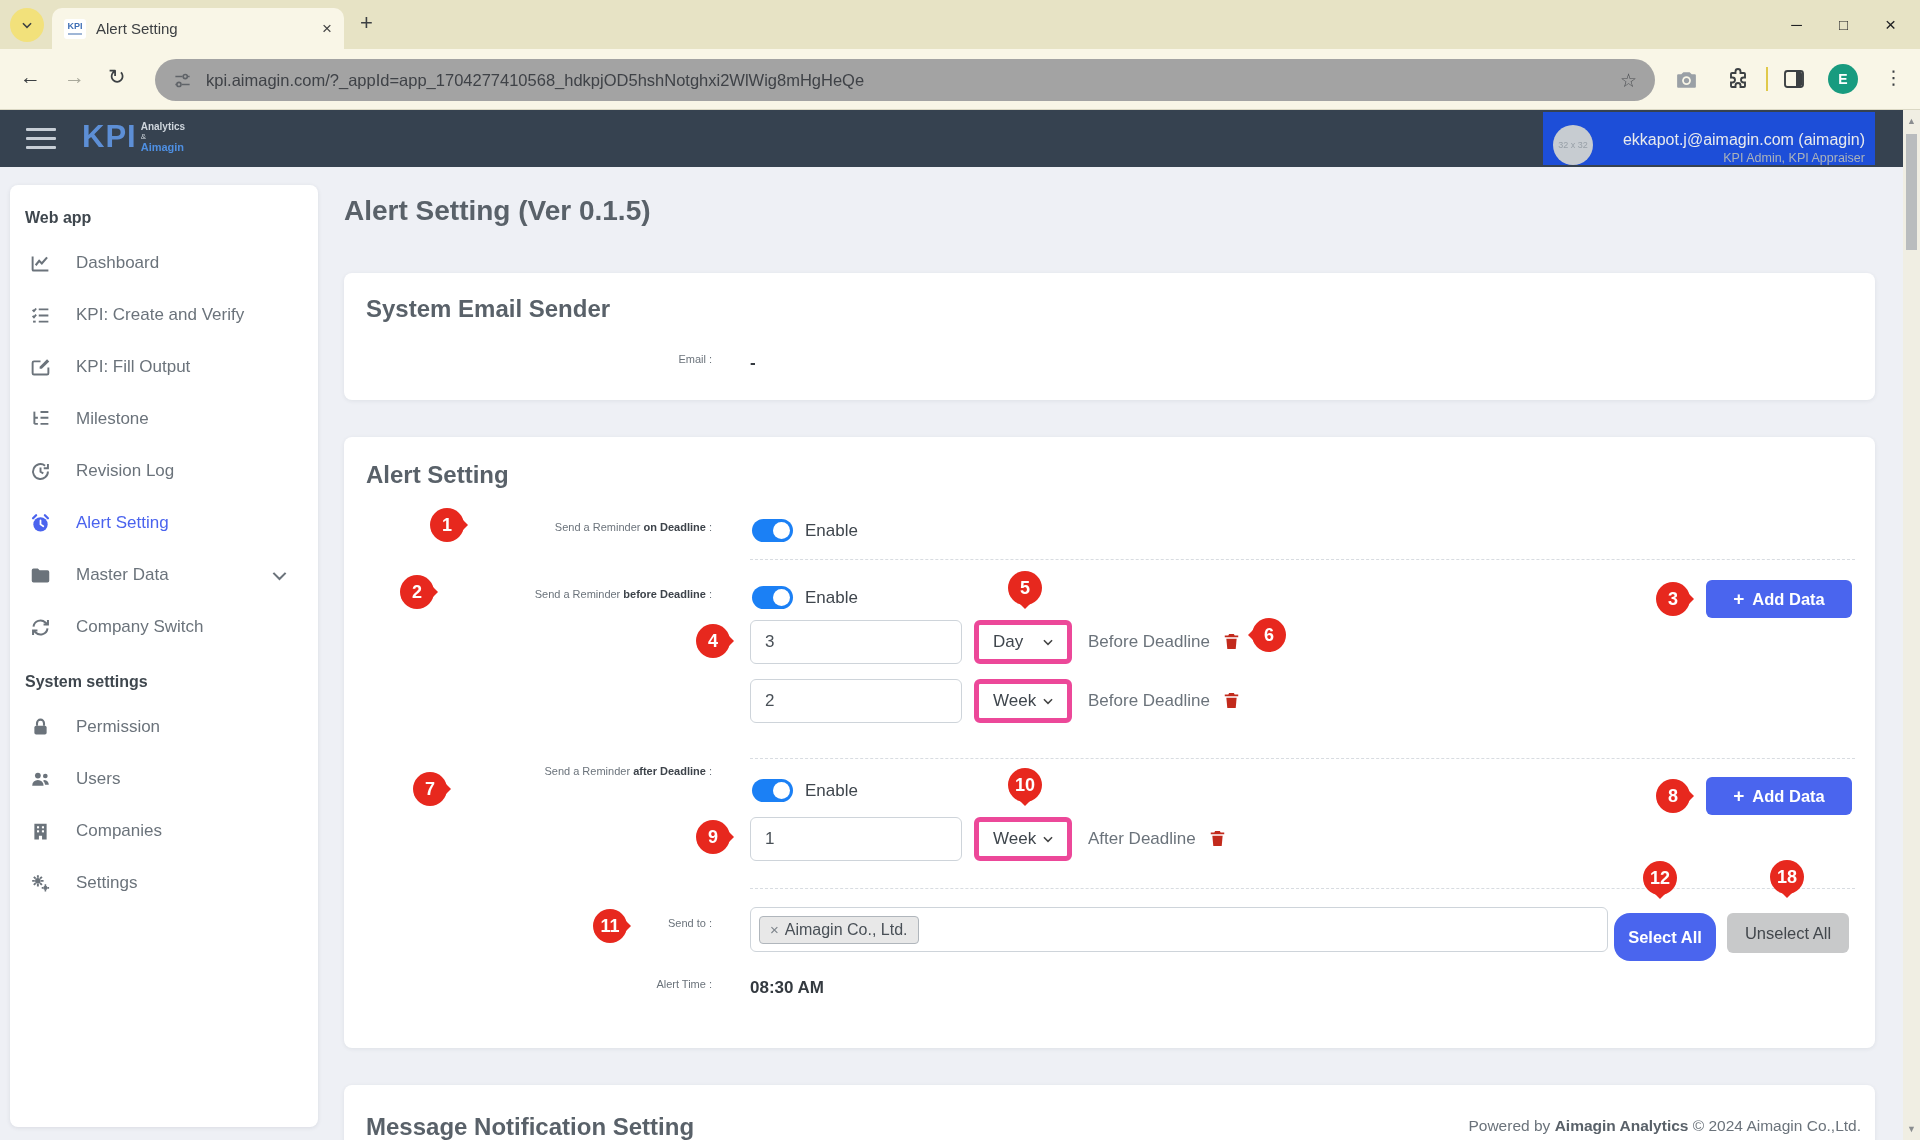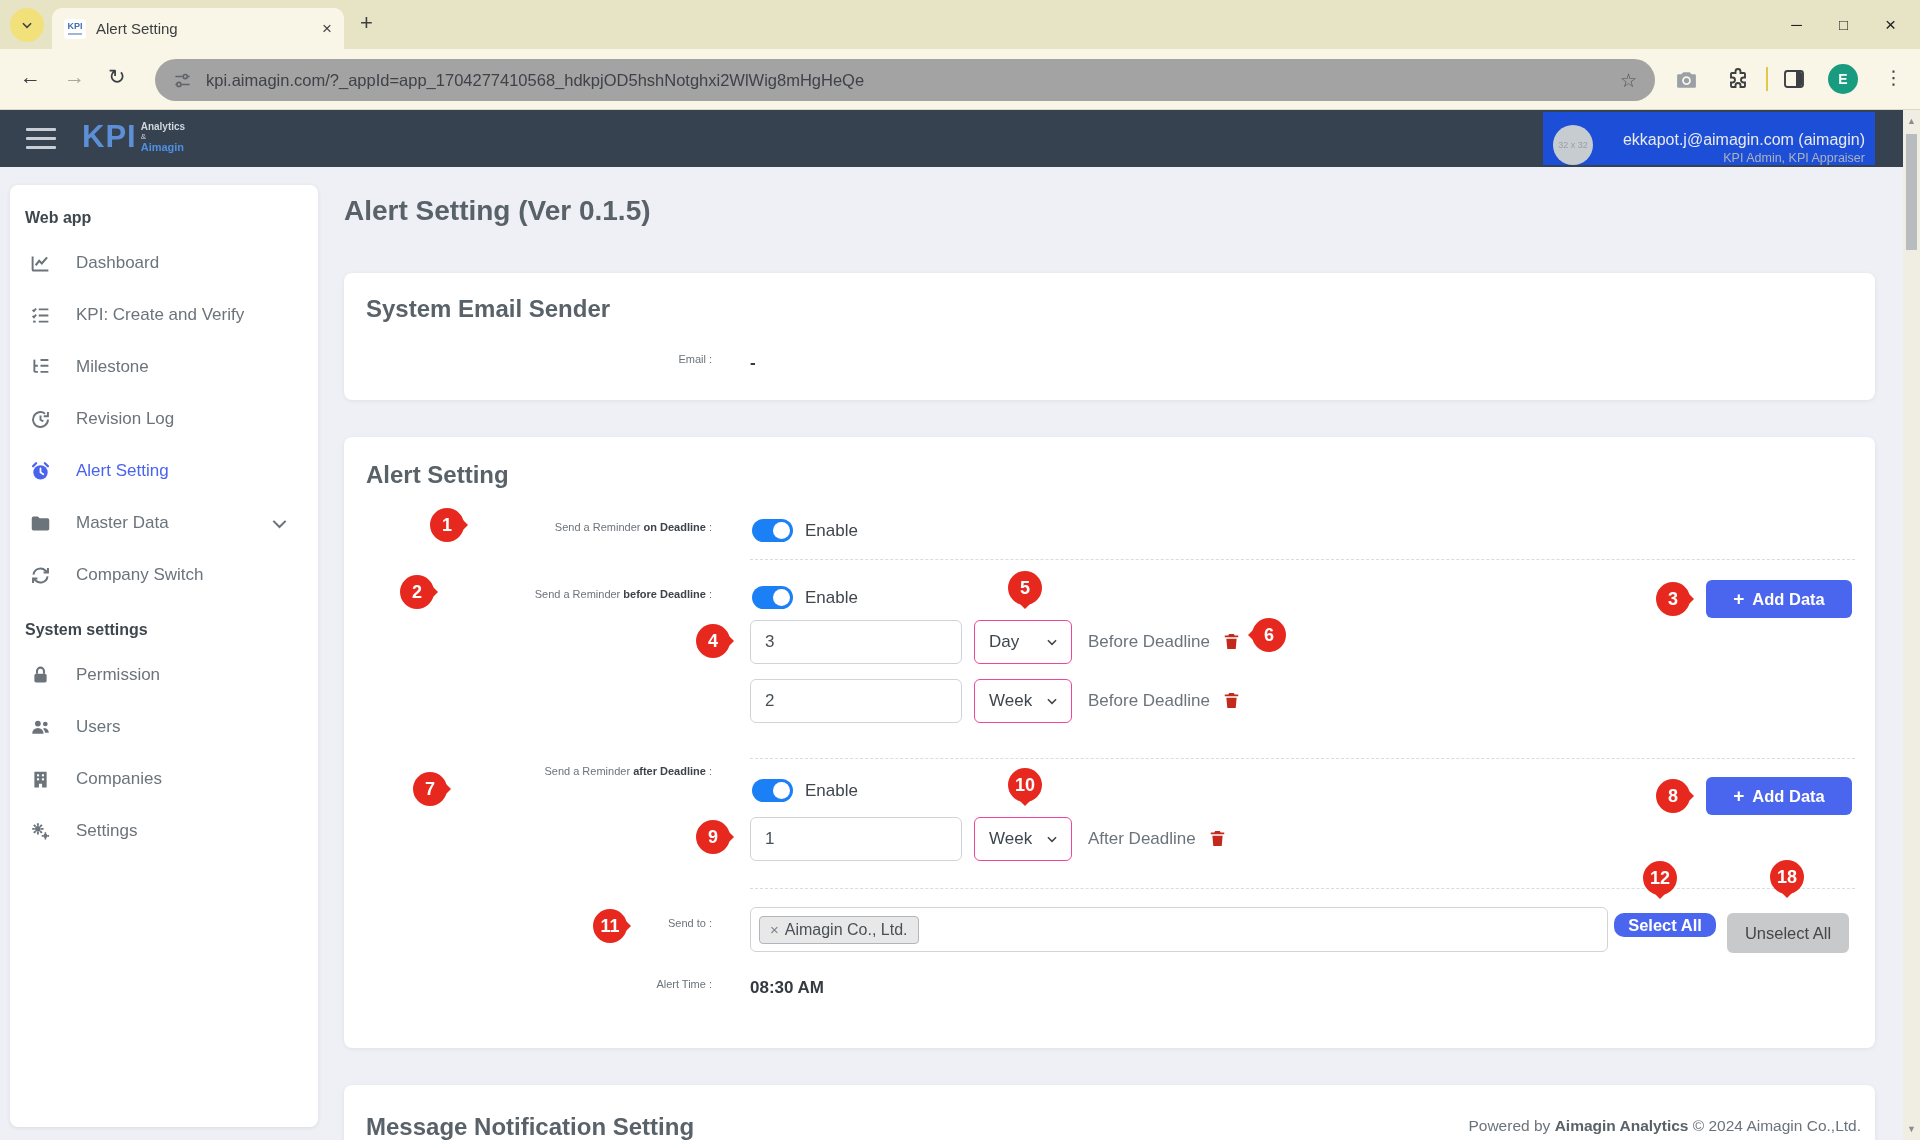--- a/index.html
+++ b/index.html
@@ -70,28 +70,28 @@
   .card2 { top:270px; height:611px; }
   .card2 .card-h { position:absolute; left:22px; top:24px; }
   .toggle-wrap { position:absolute; left:408px; display:flex; align-items:center; gap:12px; }
   .toggle { width:41px; height:23px; border-radius:12px; background:#1b80f5; position:relative; }
   .toggle .knob { position:absolute; right:3px; top:3px; width:17px; height:17px; border-radius:50%; background:#fff; }
   .toggle-label { font-size:17px; color:#3f464d; }
   .dashsep { position:absolute; left:406px; width:1105px; border-top:1px dashed #d8dce1; }
   .btn-add { position:absolute; left:1362px; width:146px; height:38px; background:#4a65ee; border-radius:6px; color:#fff; font-size:16.5px; font-weight:bold; display:flex; align-items:center; justify-content:center; gap:8px; }
   .btn-add .plus { font-size:19px; font-weight:bold; }
   .num-input { position:absolute; left:406px; width:212px; height:44px; border:1px solid #ced4da; border-radius:6px; font-size:17px; color:#495057; padding-left:14px; font-family:"Liberation Sans", sans-serif; background:#fff; }
-  .select { position:absolute; left:630px; width:98px; height:44px; border:1px solid #ec4899; border-radius:6px; background:#fff; display:flex; align-items:center; padding:0 12px 0 14px; font-size:17px; color:#3f464d; }
+  .select { position:absolute; left:630px; width:98px; height:44px; border:5px solid #ec4899; border-radius:6px; background:#fff; display:flex; align-items:center; padding:0 12px 0 14px; font-size:17px; color:#3f464d; }
   .select svg { margin-left:auto; }
   .row-tail { position:absolute; left:744px; display:flex; align-items:center; gap:12px; font-size:17px; color:#6b737b; }
   .trash { width:19px; height:21px; }
   .multiselect { position:absolute; left:406px; top:470px; width:858px; height:45px; border:1px solid #ced4da; border-radius:6px; background:#fff; display:flex; align-items:center; padding:0 8px; }
   .tag { display:flex; align-items:center; gap:6px; background:#e8e8e8; border:1px solid #b0b6bc; border-radius:4px; padding:4px 10px; font-size:16px; color:#495057; }
   .tag .tag-x { color:#7d848b; font-size:15px; }
-  .btn-selall { position:absolute; left:1270px; top:476px; width:102px; height:24px; background:#4a65ee; border-radius:10px; color:#fff; font-size:16.5px; font-weight:bold; display:flex; align-items:center; justify-content:center; }
+  .btn-selall { position:absolute; left:1270px; top:476px; width:102px; height:48px; background:#4a65ee; border-radius:16px; color:#fff; font-size:16.5px; font-weight:bold; display:flex; align-items:center; justify-content:center; }
   .btn-unsel { position:absolute; left:1383px; top:476px; width:122px; height:40px; background:#c8c9ca; border-radius:6px; color:#42474c; font-size:16.5px; display:flex; align-items:center; justify-content:center; }
   .alert-time-val { position:absolute; left:406px; top:541px; font-size:17px; font-weight:bold; color:#343a40; }
 
   .card3 { top:918px; height:240px; }
   .card3 .card-h { position:absolute; left:22px; top:28px; }
   .footer { position:absolute; right:14px; top:950px; font-size:15.5px; color:#6b737b; }
   .footer b { color:#596169; }
 
   
   .badge { position:absolute; width:34px; height:34px; border-radius:50%; background:#e7281e; color:#fff; font-size:18px; font-weight:bold; display:flex; align-items:center; justify-content:center; z-index:5; }
@@ -206,20 +206,27 @@
           <g fill="none" stroke="currentColor" stroke-width="2.2">
             <path d="M10 5h11M10 12h11M10 19h11"></path>
             <path d="M3 5.5l1.5 1.5L7 4M3 12.5l1.5 1.5L7 11"></path>
             <path d="M3.5 19h3"></path>
           </g>
         </svg>
       <span class="sb-label">KPI: Create and Verify</span>
     </div>
     <div class="sb-item">
       <svg viewBox="0 0 24 24">
+          <path d="M12 5H4.5A1.5 1.5 0 0 0 3 6.5v12A1.5 1.5 0 0 0 4.5 20h15a1.5 1.5 0 0 0 1.5-1.5V12" fill="none" stroke="currentColor" stroke-width="2.2"></path>
+          <path d="M19.5 2.5l2.5 2.5-8.5 8.5H11v-2.5z" fill="currentColor"></path>
+        </svg>
+      <span class="sb-label">KPI: Fill Output</span>
+    </div>
+    <div class="sb-item">
+      <svg viewBox="0 0 24 24">
           <g fill="none" stroke="currentColor" stroke-width="2.2">
             <path d="M5 3v14"></path>
             <path d="M5 10h4M5 17h4"></path>
             <path d="M12 3.5h9M12 10h9M12 17h9"></path>
           </g>
         </svg>
       <span class="sb-label">Milestone</span>
     </div>
     <div class="sb-item">
       <svg viewBox="0 0 24 24">

